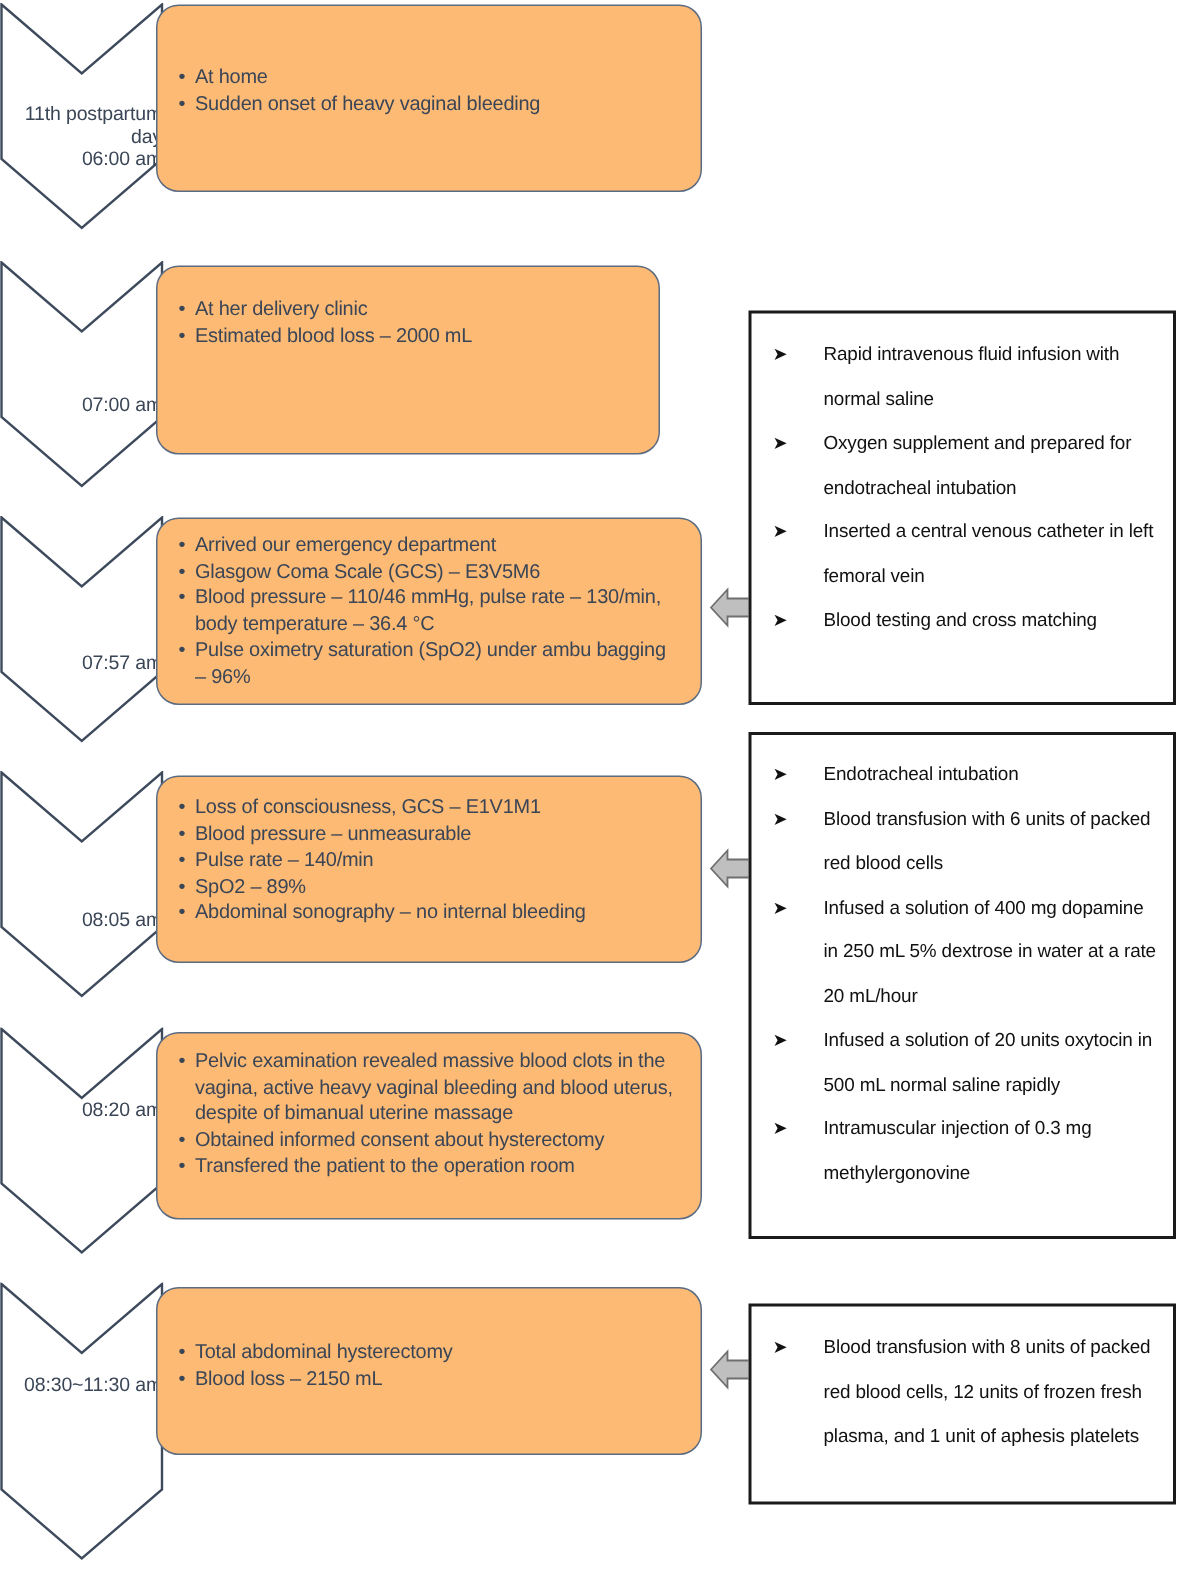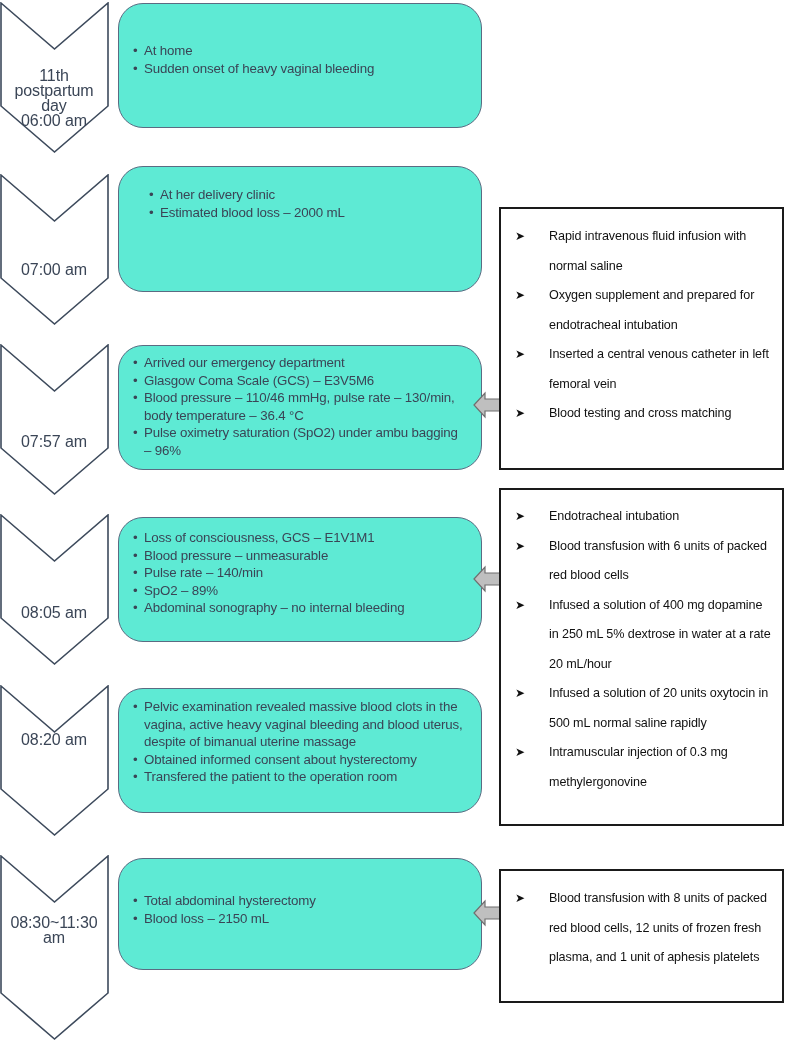--- a/index.html
+++ b/index.html
@@ -33,35 +33,34 @@
   .chev-shape {
     fill: #ffffff;
     stroke: #3d4a5c;
     stroke-width: 1.6;
     stroke-linejoin: miter;
   }
   .time-label {
     position: absolute;
     left: 0;
     width: 108px;
-    text-align: center;
-    font-size: 16px;
+    text-align: right;
+    font-size: 13px;
     line-height: 15px;
     color: #3a4556;
     letter-spacing: -0.1px;
   }
 
   
   .event-box {
     position: absolute;
-    background: #5eead4;
+    background: #fdba74;
     border: 1.4px solid #5b6b82;
-    border-radius: 25px;
+    border-radius: 15px;
     box-sizing: border-box;
-    margin-left: 14px;
   }
   .event-list {
     margin: 0;
     padding: 0;
     list-style: none;
   }
   .event-list li {
     position: relative;
     padding-left: 11px;
     font-size: 13.3px;
@@ -143,21 +142,21 @@
   </div>
 
   <div class="chevron-wrap" style="top:174px;">
     <svg width="110" height="152" viewBox="0 0 110 152">
       <polygon class="chev-shape" points="1,1 54.5,47 108,1 108,104 54.5,150 1,104"></polygon>
     </svg>
   </div>
   <div class="time-label" style="top:262px;">
     <div>07:00 am</div>
   </div>
-  <div class="event-box" style="left:104px; top:166px; width:364px; height:126px; padding:19px 14px 0 30px;">
+  <div class="event-box" style="left:104px; top:177px; width:336px; height:126px; padding:19px 14px 0 14px;">
     <ul class="event-list">
       <li>At her delivery clinic</li>
       <li>Estimated blood loss – 2000 mL</li>
     </ul>
   </div>
 
   <div class="chevron-wrap" style="top:344px;">
     <svg width="110" height="152" viewBox="0 0 110 152">
       <polygon class="chev-shape" points="1,1 54.5,47 108,1 108,104 54.5,150 1,104"></polygon>
     </svg>

